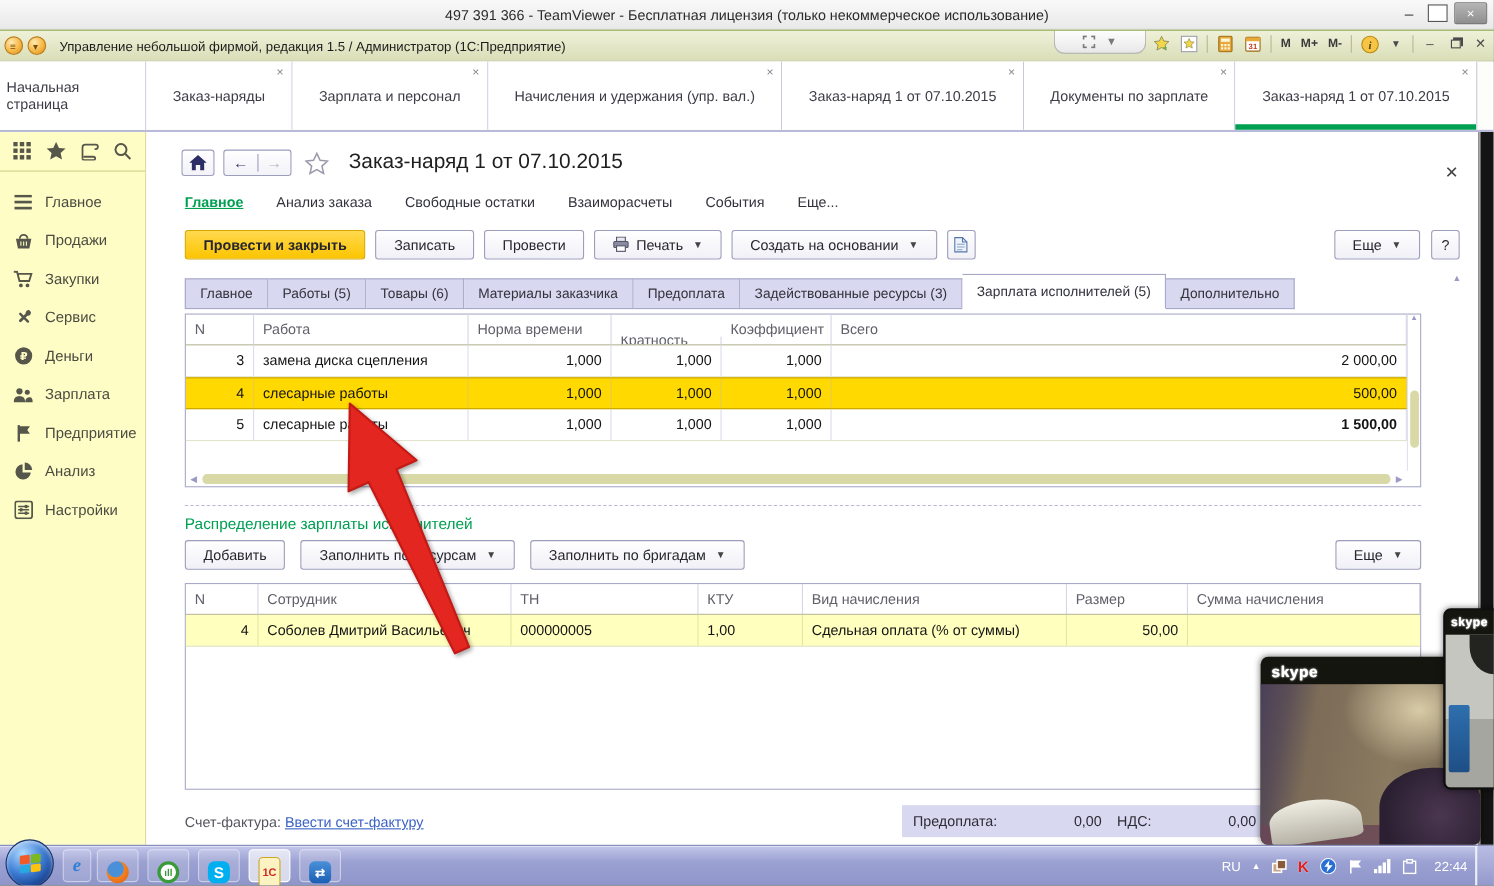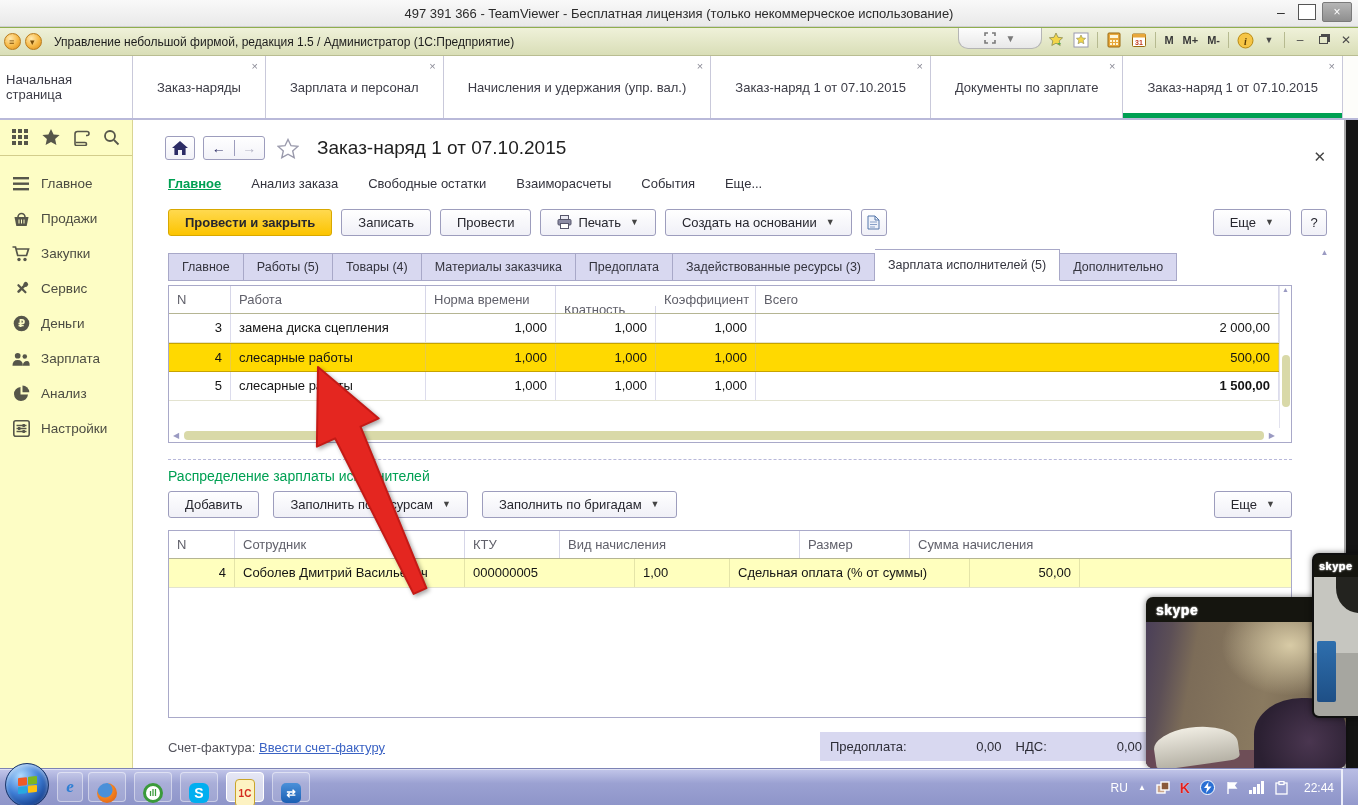--- a/index.html
+++ b/index.html
@@ -398,20 +398,29 @@
               <circle cx="6" cy="4.6" r="3"></circle>
               <path d="M0.5 15q0-6 5.5-6t5.5 6z"></path>
               <circle cx="13.5" cy="5.4" r="2.4"></circle>
               <path d="M11.5 15q.2-4.8 4.4-4.8 2.8 0 2.8 4.8z"></path>
             </svg>
           </span>
           <span>Зарплата</span>
         </div>
         <div class="side-item">
           <span class="icon">
+            <svg width="16" height="16" viewBox="0 0 16 16" fill="#56564a">
+              <rect x="3" y="0.5" width="2.2" height="15"></rect>
+              <path d="M5.2 1.5h9l-2.4 3.4 2.4 3.4h-9z"></path>
+            </svg>
+          </span>
+          <span>Предприятие</span>
+        </div>
+        <div class="side-item">
+          <span class="icon">
             <svg width="17" height="17" viewBox="0 0 17 17" fill="#56564a">
               <path d="M7.5 2a7 7 0 1 0 7.5 7.5H7.5z"></path>
               <path d="M9.5 0.5a7 7 0 0 1 6.8 6.8H9.5z"></path>
             </svg>
           </span>
           <span>Анализ</span>
         </div>
         <div class="side-item">
           <span class="icon">
             <svg width="17" height="17" viewBox="0 0 17 17">
@@ -494,21 +503,21 @@
           <span>Еще</span>
           <span class="caret">▼</span>
         </button>
         <button class="btn icon-btn">?</button>
       </span>
     </div>
 
     <div class="inner-tabs">
       <span class="itab">Главное</span>
         <span class="itab">Работы (5)</span>
-        <span class="itab">Товары (4)</span>
+        <span class="itab">Товары (6)</span>
         <span class="itab">Материалы заказчика</span>
         <span class="itab">Предоплата</span>
         <span class="itab">Задействованные ресурсы (3)</span>
         <span class="itab active">Зарплата исполнителей (5)</span>
         <span class="itab">Дополнительно</span>
     </div>
 
     <div class="panel panel1" id="table1">
       <div class="t-head" style="margin-right:12px;">
           <div class="t-cell t-hcell" style="width: 62px;">N</div>
@@ -576,20 +585,21 @@
       <button class="btn" style="margin-left:auto;">
         <span>Еще</span>
         <span class="caret">▼</span>
       </button>
     </div>
 
     <div class="panel panel2" id="table2">
       <div class="t-head">
           <div class="t-cell t-hcell" style="width: 66px;">N</div>
           <div class="t-cell t-hcell" style="width: 230px;">Сотрудник</div>
+          <div class="t-cell t-hcell" style="width: 170px;">ТН</div>
           <div class="t-cell t-hcell" style="width: 95px;">КТУ</div>
           <div class="t-cell t-hcell" style="width: 240px;">Вид начисления</div>
           <div class="t-cell t-hcell" style="width: 110px;">Размер</div>
           <div class="t-cell t-hcell" style="flex: 1 1 0%;">Сумма начисления</div>
         </div>
       <div class="t-body">
           <div class="t-row selected2">
             <div class="t-cell" style="width: 66px; text-align: right;">4</div>
             <div class="t-cell" style="width: 230px; text-align: left;">Соболев Дмитрий Васильевич</div>
             <div class="t-cell" style="width: 170px; text-align: left;">000000005</div>

